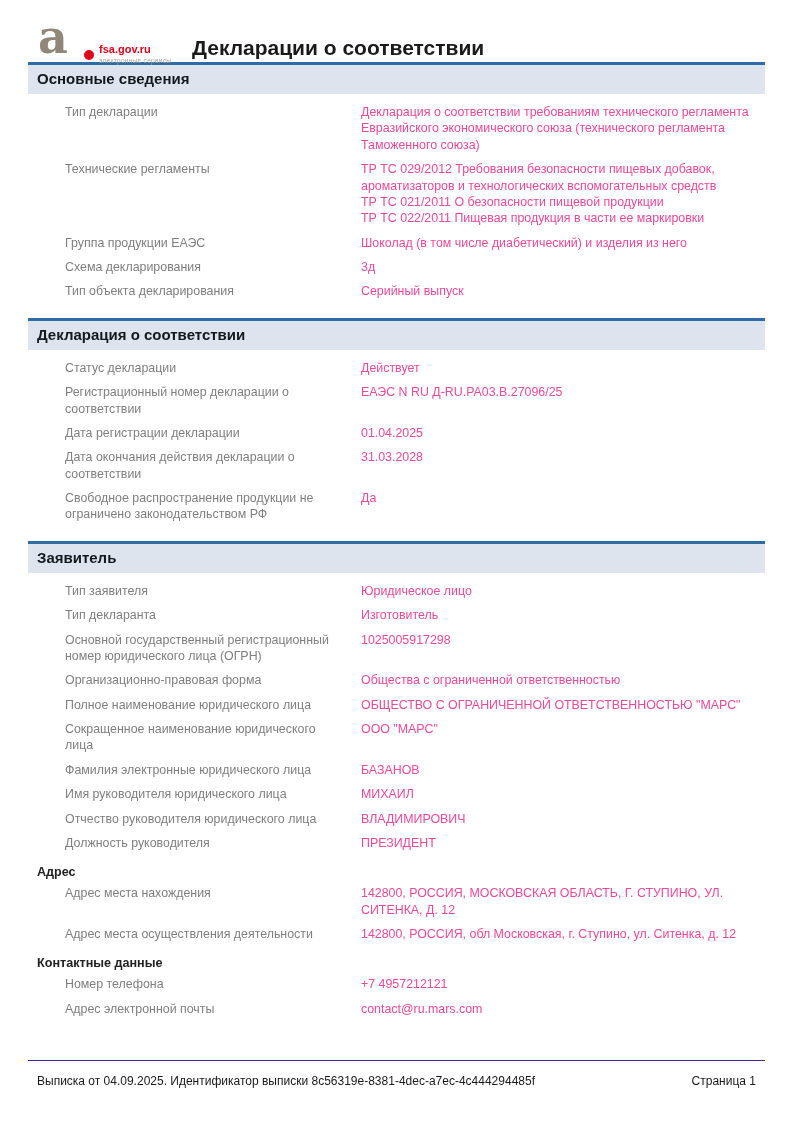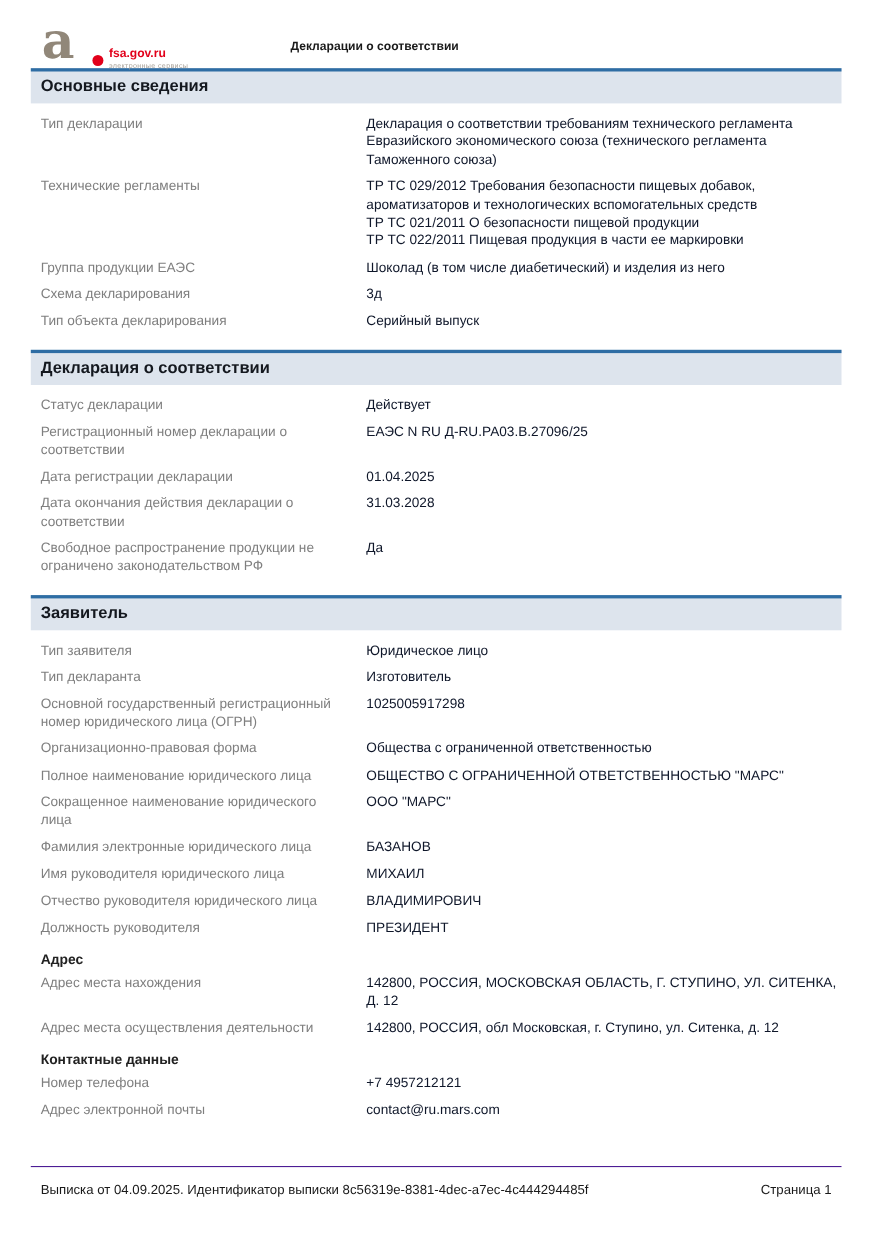--- a/index.html
+++ b/index.html
@@ -11,33 +11,33 @@
   
   .header { display:flex; align-items:flex-start; padding-top:24px; height:62px; }
   .logo { position:relative; width:116px; height:44px; margin-left:10px; flex:0 0 auto; }
   .logo-a { position:absolute; left:0; top:-10px; font-family:"DejaVu Serif", serif;
             font-size:46px; font-weight:bold; color:#918779; line-height:1; }
   .logo-dot { position:absolute; left:46px; top:26px; width:10px; height:10px;
               border-radius:50%; background:#e2001a; }
   .logo-text { position:absolute; left:61px; top:19px; white-space:nowrap; }
   .logo-site { color:#e2001a; font-size:11px; font-weight:bold; }
   .logo-tagline { color:#a9a39b; font-size:6.5px; margin-top:2px; letter-spacing:.3px; }
-  .doc-title { font-size:11px; font-weight:bold; color:#1a1a1a; margin-left:110px; margin-top:12px; }
+  .doc-title { font-size:21px; font-weight:bold; color:#1a1a1a; margin-left:38px; margin-top:12px; }
 
   
   .band { border-top:3px solid #2e6da4; background:#dde4ed; padding:5px 9px 7px 9px;
           font-size:15px; font-weight:bold; color:#14181f; margin-top:14px; }
   section:first-of-type .band { margin-top:0; }
 
   
   .rows { padding-top:6px; }
   .row { display:flex; padding:4px 0 4px 9px; }
   .label { flex:0 0 296px; padding-right:14px; font-size:12.4px; line-height:1.32;
-           color:#7f7f7f; }
-  .value { flex:1; font-size:12.4px; line-height:1.32; color:#0f172a;
+           color:#7f7f7f;margin-left:28px; }
+  .value { flex:1; font-size:12.4px; line-height:1.32; color:#ec4899;
            white-space:pre-line; }
   .subhead { font-size:12.6px; font-weight:bold; color:#222; padding-left:9px;
              margin:10px 0 2px 0; }
 
   
   .footer { position:absolute; left:28px; right:28px; top:1060px;
             border-top:1px solid #4c1d95; padding:13px 9px 0 9px;
             display:flex; justify-content:space-between;
             font-size:12px; color:#1a1a1a; }
 </style>

